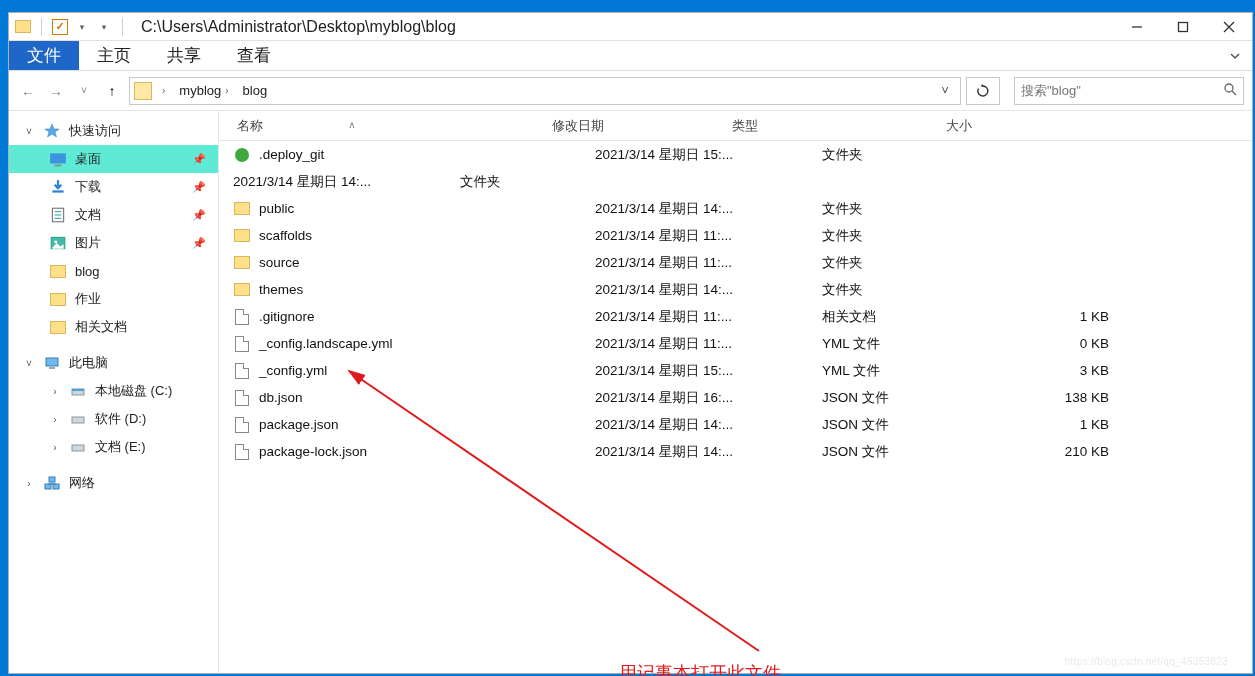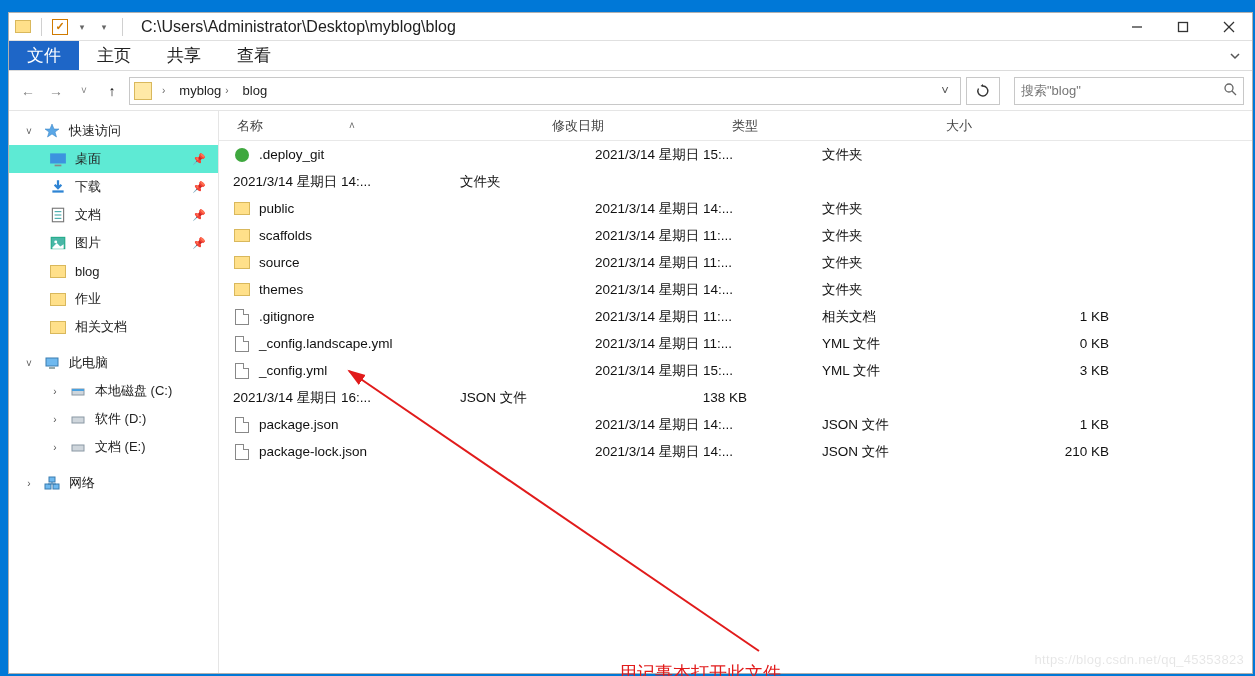--- a/index.html
+++ b/index.html
@@ -70,21 +70,21 @@
 .row .ico-folder { width:16px; height:13px; }
 .row .ico-doc { width:14px; height:16px; border:1px solid #888; background:#fff; position:relative; }
 .row .ico-doc::after { content:""; position:absolute; right:-1px; top:-1px; width:5px; height:5px; background:#fff; border-left:1px solid #888; border-bottom:1px solid #888; }
 .row .ico-greencircle { width:14px; height:14px; border-radius:50%; background:#3fa83f; }
 
 
 .arrow-annot { position:absolute; pointer-events:none; }
 .annot-text { position:absolute; color:#e11b1b; font-size:18px; pointer-events:none; }
 
 
-.watermark { position:absolute; right:8px; bottom:6px; color:rgba(0,0,0,0.10); font-size:13px; letter-spacing:0.3px; pointer-events:none; }
+.watermark { position:absolute; right:24px; bottom:6px; color:rgba(0,0,0,0.10); font-size:10px; letter-spacing:0.3px; pointer-events:none; }
 
 
 .qat-check { width:16px; height:16px; border:1px solid #d07a00; display:inline-flex; align-items:center; justify-content:center; color:#d07a00; font-size:11px; font-weight:bold; }
 
 </style>
 </head>
 <body>
 
 <div class="window">
 
@@ -408,20 +408,26 @@
               <span class="ficon">
                 <span class="ico-doc"></span>
               </span>
               <span>_config.yml</span>
             </div>
             <div class="col-date">2021/3/14 星期日 15:...</div>
             <div class="col-type">YML 文件</div>
             <div class="col-size">3 KB</div>
           </div>
           <div class="row">
+            <div class="col-name">
+              <span class="ficon">
+                <span class="ico-doc"></span>
+              </span>
+              <span>db.json</span>
+            </div>
             <div class="col-date">2021/3/14 星期日 16:...</div>
             <div class="col-type">JSON 文件</div>
             <div class="col-size">138 KB</div>
           </div>
           <div class="row">
             <div class="col-name">
               <span class="ficon">
                 <span class="ico-doc"></span>
               </span>
               <span>package.json</span>

